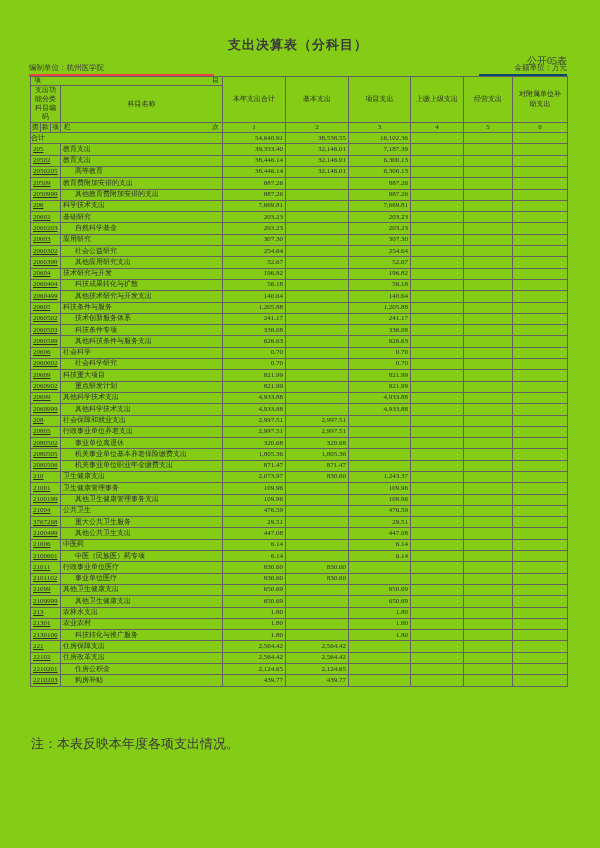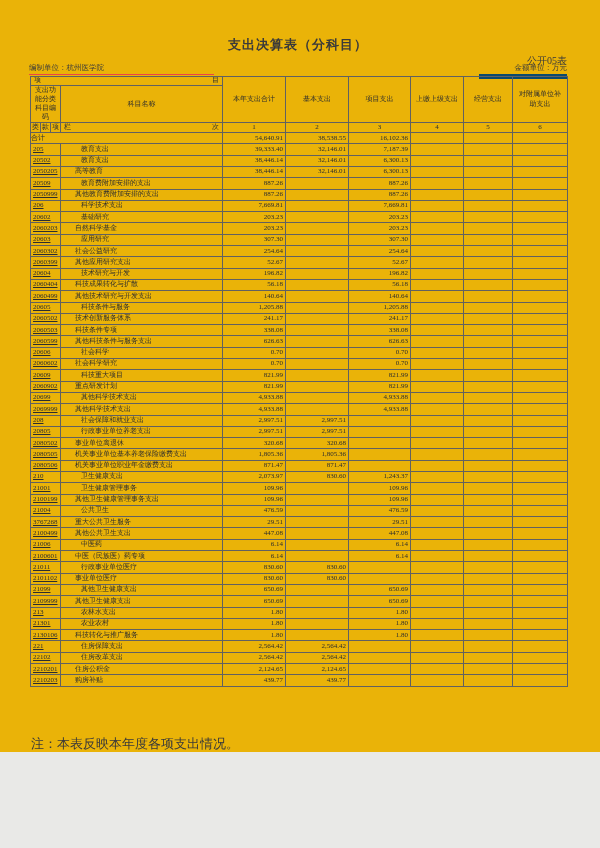--- a/index.html
+++ b/index.html
@@ -1,42 +1,42 @@
 <!DOCTYPE html>
 <html><head>
 <meta charset="utf-8">
 <style>
   html,body{margin:0;padding:0;}
   body{background:#e9e9e7;}
   .page{
     position:relative;
-    width:600px;height:752px;
-    background:#eab308;
+    width:600px;height:848px;
+    background:#84cc16;
     font-family:"Liberation Serif","DejaVu Serif",serif;
     color:#2d2d2d;
     overflow:hidden;
   }
   .title{
     position:absolute;left:0;top:36px;width:596px;
     text-align:center;font-size:13px;font-weight:bold;
     letter-spacing:1px;color:#3a3a3a;
   }
   .doc-no{
     position:absolute;right:33px;top:54px;
     font-size:10px;color:#3a3a3a;
   }
   .prepared{
     position:absolute;left:29px;top:63px;width:185px;
     font-size:7.5px;color:#3a3a3a;
-    border-bottom:1px solid #ef4444;padding-bottom:1px;
+    border-bottom:3px solid #ef4444;padding-bottom:1px;
   }
   .amount-unit{
     position:absolute;right:33px;top:63px;width:88px;text-align:right;
     font-size:7.5px;color:#3a3a3a;
-    border-bottom:5px solid #0c4a6e;padding-bottom:1px;
+    border-bottom:2px solid #0c4a6e;padding-bottom:1px;
   }
   .tbl-wrap{position:absolute;left:30px;top:76px;}
   table{
     border-collapse:collapse;table-layout:fixed;width:537px;
   }
   td{
     border:1px solid #616161;
     font-size:7px;line-height:1.05;
     padding:0;overflow:hidden;white-space:nowrap;
     color:#2d2d2d;
@@ -53,21 +53,21 @@
     white-space:normal;line-height:1.35;padding:0 3px;
   }
   .code-hdr{
     text-align:center;vertical-align:middle;
     white-space:normal;line-height:1.3;padding:0 1px;
   }
   .name-hdr{text-align:center;vertical-align:middle;}
   .ctr{text-align:center;vertical-align:middle;}
   .lanci{display:flex;justify-content:space-between;padding:0 3px;align-items:center;height:100%;}
   .code{text-align:left;padding-left:2px;text-decoration:underline;}
-  .name{text-align:left;padding-left:20px;}
+  .name{text-align:left;padding-left:2px;}
   .name.ind{padding-left:14px;margin-top:12px;}
   .num{text-align:right;padding-right:2px;}
   .total-label{text-align:left;}
   .note{
     position:absolute;left:31px;top:687px;
     font-size:13px;color:#3a3a3a;margin-top:48px;
   }
 </style>
 </head>
 <body>

